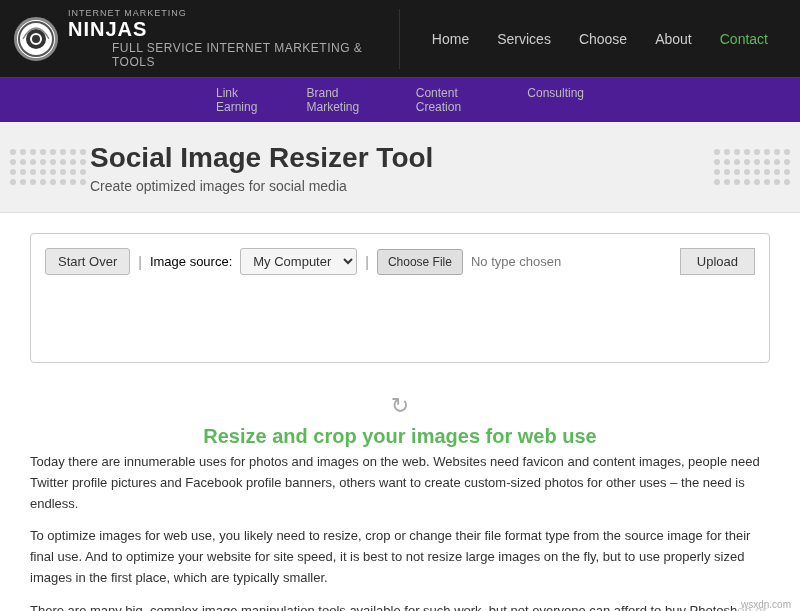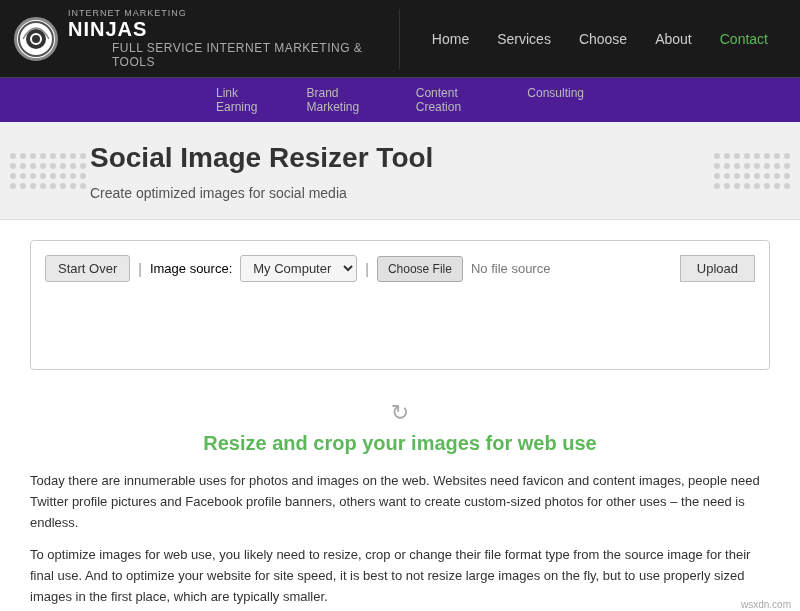--- a/index.html
+++ b/index.html
@@ -94,21 +94,21 @@
       background: #f0f0f0;
       padding: 20px 30px 18px;
       position: relative;
       border-bottom: 1px solid #ddd;
       overflow: hidden;
     }
     .header-banner h1 {
       font-size: 28px;
       font-weight: bold;
       color: #333;
-      margin-bottom: 11px;
+      margin-bottom: 4px;
     }
     .header-banner p {
       font-size: 14px;
       color: #555;
     }
     .dots-left {
       position: absolute;
       left: 10px;
       top: 50%;
       transform: translateY(-50%);
@@ -206,21 +206,21 @@
     .refresh-icon-wrap {
       text-align: center;
       margin: 10px 0 6px;
       color: #aaa;
       font-size: 22px;
     }
     .content-heading {
       text-align: center;
       font-size: 20px;
       color: #5db85a;
-      margin-bottom: 16px;
+      margin-bottom: 4px;
       font-weight: bold;
     }
     .content-para {
       font-size: 13px;
       color: #333;
       line-height: 1.6;
       margin-bottom: 12px;
     }
 
     
@@ -350,21 +350,21 @@
 
 <div class="tool-area">
   <div class="tool-box">
     <div class="tool-row">
       <button class="btn-start-over">Start Over</button>
       <span class="separator">|</span>
       <span class="label-image-source">Image source:</span>
       <select class="select-source"><option>My Computer</option></select>
       <span class="separator">|</span>
       <button class="file-choose-btn">Choose File</button>
-      <span class="no-file-text">No file source</span>
+      <span class="no-file-text">No type chosen</span>
       <button class="btn-upload">Upload</button>
     </div>
   </div>
 </div>
 
 <div class="content-area">
   <div class="refresh-icon-wrap">
     <span>↻</span>
   </div>
   <h2 class="content-heading">Resize and crop your images for web use</h2>

